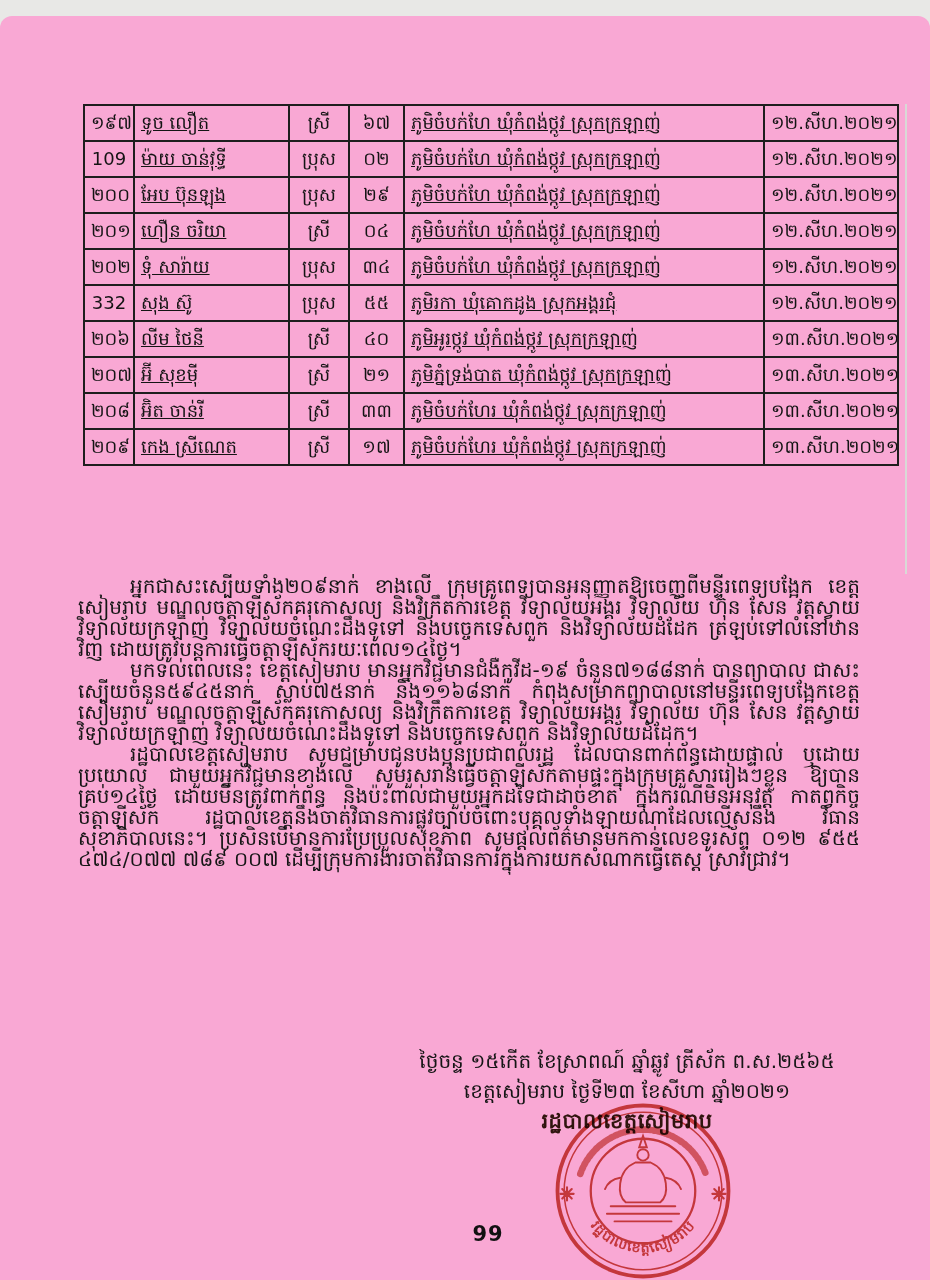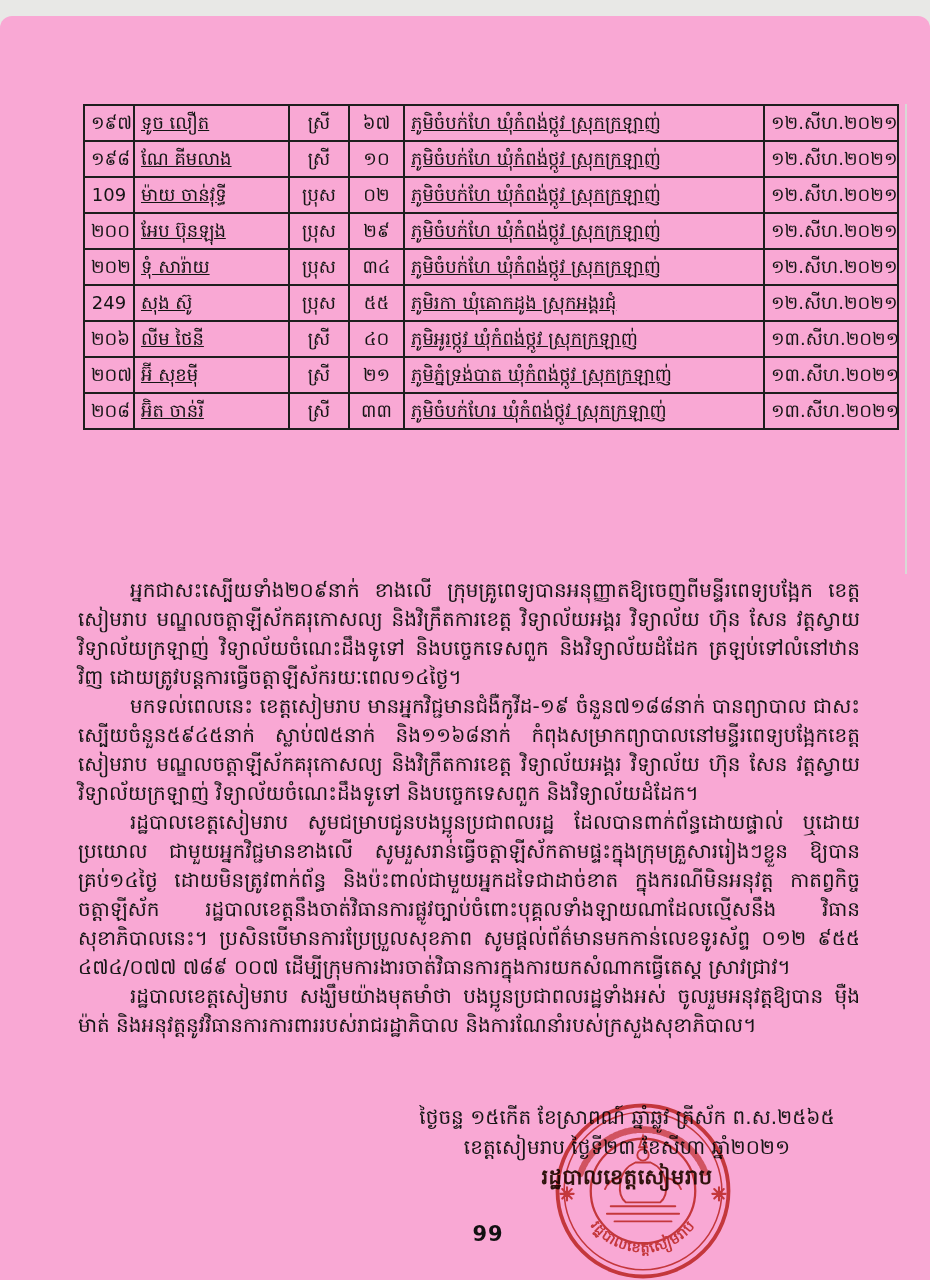--- a/index.html
+++ b/index.html
@@ -23,28 +23,28 @@
     overflow:hidden;white-space:nowrap;
     vertical-align:middle;
     color:#141414;
   }
   td.c0,td.c2,td.c3,td.c5{text-align:center;padding:1px 2px;}
   td.c1,td.c4{text-align:left;text-decoration:underline;}
   td.c5{font-size:16px;}
   
   .body-text{
     position:absolute;left:78px;top:560px;width:782px;
-    font-size:20px;line-height:29px;text-align:justify;
+    font-size:20px;line-height:21px;text-align:justify;
     color:#151515;
   }
   .body-text p{margin:0;text-indent:52px;}
   .bold{font-weight:normal;}
   
   .sig-block{
-    position:absolute;left:392px;top:1086px;width:470px;
+    position:absolute;left:392px;top:1030px;width:470px;
     text-align:center;font-size:20px;line-height:30px;color:#151515;
   }
   .sig-authority{
     font-weight:bold;font-size:21px;color:#30140e;
     letter-spacing:.5px;
   }
   
   .stamp{
     position:absolute;left:548px;top:1080px;width:190px;height:190px;
     opacity:.88;mix-blend-mode:multiply;
@@ -78,53 +78,53 @@
     <tbody>
         <tr>
           <td class="c0">១៩៧</td>
           <td class="c1">ទូច លឿត</td>
           <td class="c2">ស្រី</td>
           <td class="c3">៦៧</td>
           <td class="c4">ភូមិចំបក់ហែ ឃុំកំពង់ថ្កូវ ស្រុកក្រឡាញ់</td>
           <td class="c5">១២.សីហ.២០២១</td>
         </tr>
         <tr>
-          <td class="c0">១៩៨</td>
-          <td class="c1">ណែ គីមលាង</td>
-          <td class="c2">ស្រី</td>
-          <td class="c3">១០</td>
-          <td class="c4">ភូមិចំបក់ហែ ឃុំកំពង់ថ្កូវ ស្រុកក្រឡាញ់</td>
-          <td class="c5">១២.សីហ.២០២១</td>
-        </tr>
-        <tr>
           <td class="c0">109</td>
           <td class="c1">ម៉ាយ ចាន់វុទ្ធី</td>
           <td class="c2">ប្រុស</td>
           <td class="c3">០២</td>
           <td class="c4">ភូមិចំបក់ហែ ឃុំកំពង់ថ្កូវ ស្រុកក្រឡាញ់</td>
           <td class="c5">១២.សីហ.២០២១</td>
         </tr>
         <tr>
           <td class="c0">២០០</td>
           <td class="c1">អែប ប៊ុនឡុង</td>
           <td class="c2">ប្រុស</td>
           <td class="c3">២៩</td>
           <td class="c4">ភូមិចំបក់ហែ ឃុំកំពង់ថ្កូវ ស្រុកក្រឡាញ់</td>
           <td class="c5">១២.សីហ.២០២១</td>
         </tr>
         <tr>
+          <td class="c0">២០១</td>
+          <td class="c1">ហឿន ចរិយា</td>
+          <td class="c2">ស្រី</td>
+          <td class="c3">០៤</td>
+          <td class="c4">ភូមិចំបក់ហែ ឃុំកំពង់ថ្កូវ ស្រុកក្រឡាញ់</td>
+          <td class="c5">១២.សីហ.២០២១</td>
+        </tr>
+        <tr>
           <td class="c0">២០២</td>
           <td class="c1">ទុំ សារ៉ាយ</td>
           <td class="c2">ប្រុស</td>
           <td class="c3">៣៤</td>
           <td class="c4">ភូមិចំបក់ហែ ឃុំកំពង់ថ្កូវ ស្រុកក្រឡាញ់</td>
           <td class="c5">១២.សីហ.២០២១</td>
         </tr>
         <tr>
-          <td class="c0">249</td>
+          <td class="c0">332</td>
           <td class="c1">សុង ស៊ូ</td>
           <td class="c2">ប្រុស</td>
           <td class="c3">៥៥</td>
           <td class="c4">ភូមិរកា ឃុំគោកដូង ស្រុកអង្គរជុំ</td>
           <td class="c5">១២.សីហ.២០២១</td>
         </tr>
         <tr>
           <td class="c0">២០៦</td>
           <td class="c1">លីម ថៃនី</td>
           <td class="c2">ស្រី</td>
@@ -138,33 +138,40 @@
           <td class="c2">ស្រី</td>
           <td class="c3">២១</td>
           <td class="c4">ភូមិភ្នំទ្រង់បាត ឃុំកំពង់ថ្កូវ ស្រុកក្រឡាញ់</td>
           <td class="c5">១៣.សីហ.២០២១</td>
         </tr>
         <tr>
           <td class="c0">២០៨</td>
           <td class="c1">អ៊ិត ចាន់រី</td>
           <td class="c2">ស្រី</td>
           <td class="c3">៣៣</td>
+          <td class="c4">ភូមិចំបក់ហែរ ឃុំកំពង់ថ្កូវ ស្រុកក្រឡាញ់</td>
+          <td class="c5">១៣.សីហ.២០២១</td>
+        </tr>
+        <tr>
+          <td class="c0">២០៩</td>
+          <td class="c1">កេង ស្រីណេត</td>
+          <td class="c2">ស្រី</td>
+          <td class="c3">១៧</td>
           <td class="c4">ភូមិចំបក់ហែរ ឃុំកំពង់ថ្កូវ ស្រុកក្រឡាញ់</td>
           <td class="c5">១៣.សីហ.២០២១</td>
         </tr>
       </tbody>
   </table>
 
   <div class="scan-line"></div>
 
   <div class="body-text">
       <p><span>អ្នកជាសះស្បើយទាំង២០៩នាក់ ខាងលើ ក្រុមគ្រូពេទ្យបានអនុញ្ញាតឱ្យចេញពីមន្ទីរពេទ្យបង្អែក ខេត្តសៀមរាប មណ្ឌលចត្តាឡីស័កគរុកោសល្យ និងវិក្រឹតការខេត្ត វិទ្យាល័យអង្គរ វិទ្យាល័យ ហ៊ុន សែន វត្តស្វាយ វិទ្យាល័យក្រឡាញ់ វិទ្យាល័យចំណេះដឹងទូទៅ និងបច្ចេកទេសពួក និងវិទ្យាល័យដំដែក ត្រឡប់ទៅលំនៅឋានវិញ ដោយត្រូវបន្តការធ្វើចត្តាឡីស័ករយៈពេល១៤ថ្ងៃ។</span></p>
       <p><span>មកទល់ពេលនេះ ខេត្តសៀមរាប មានអ្នកវិជ្ជមានជំងឺកូវីដ-១៩ ចំនួន</span><span class="bold">៧១៨៨នាក់</span><span> បានព្យាបាល ជាសះស្បើយចំនួន</span><span class="bold">៥៩៤៥នាក់</span><span> ស្លាប់</span><span class="bold">៧៥នាក់</span><span> និង</span><span class="bold">១១៦៨នាក់</span><span> កំពុងសម្រាកព្យាបាលនៅមន្ទីរពេទ្យបង្អែកខេត្តសៀមរាប មណ្ឌលចត្តាឡីស័កគរុកោសល្យ និងវិក្រឹតការខេត្ត វិទ្យាល័យអង្គរ វិទ្យាល័យ ហ៊ុន សែន វត្តស្វាយ វិទ្យាល័យក្រឡាញ់ វិទ្យាល័យចំណេះដឹងទូទៅ និងបច្ចេកទេសពួក និងវិទ្យាល័យដំដែក។</span></p>
       <p><span>រដ្ឋបាលខេត្តសៀមរាប សូមជម្រាបជូនបងប្អូនប្រជាពលរដ្ឋ ដែលបានពាក់ព័ន្ធដោយផ្ទាល់ ឬដោយប្រយោល ជាមួយអ្នកវិជ្ជមានខាងលើ សូមរួសរាន់ធ្វើចត្តាឡីស័កតាមផ្ទះក្នុងក្រុមគ្រួសាររៀងៗខ្លួន ឱ្យបានគ្រប់១៤ថ្ងៃ ដោយមិនត្រូវពាក់ព័ន្ធ និងប៉ះពាល់ជាមួយអ្នកដទៃជាដាច់ខាត ក្នុងករណីមិនអនុវត្ត កាតព្វកិច្ចចត្តាឡីស័ក រដ្ឋបាលខេត្តនឹងចាត់វិធានការផ្លូវច្បាប់ចំពោះបុគ្គលទាំងឡាយណាដែលល្មើសនឹង វិធានសុខាភិបាលនេះ។ ប្រសិនបើមានការប្រែប្រួលសុខភាព សូមផ្តល់ព័ត៌មានមកកាន់លេខទូរស័ព្ទ </span><span class="bold">០១២ ៩៥៥ ៤៧៤/០៧៧ ៧៨៩ ០០៧</span><span> ដើម្បីក្រុមការងារចាត់វិធានការក្នុងការយកសំណាកធ្វើតេស្ដ ស្រាវជ្រាវ។</span></p>
-      <p><span>រដ្ឋបាលខេត្តសៀមរាប សង្ឃឹមយ៉ាងមុតមាំថា បងប្អូនប្រជាពលរដ្ឋទាំងអស់ ចូលរួមអនុវត្តឱ្យបាន ម៉ឺងម៉ាត់ និងអនុវត្តនូវវិធានការការពាររបស់រាជរដ្ឋាភិបាល និងការណែនាំរបស់ក្រសួងសុខាភិបាល។</span></p>
     </div>
 
   <div class="sig-block">
     <div>ថ្ងៃចន្ទ ១៥កើត ខែស្រាពណ៍ ឆ្នាំឆ្លូវ ត្រីស័ក ព.ស.២៥៦៥</div>
     <div>ខេត្តសៀមរាប ថ្ងៃទី២៣ ខែសីហា ឆ្នាំ២០២១</div>
     <div class="sig-authority">រដ្ឋបាលខេត្តសៀមរាប</div>
   </div>
 
   <svg class="stamp" viewBox="0 0 200 200" xmlns="http://www.w3.org/2000/svg">
     <g stroke="#c23b2e" fill="none" stroke-linecap="round">

